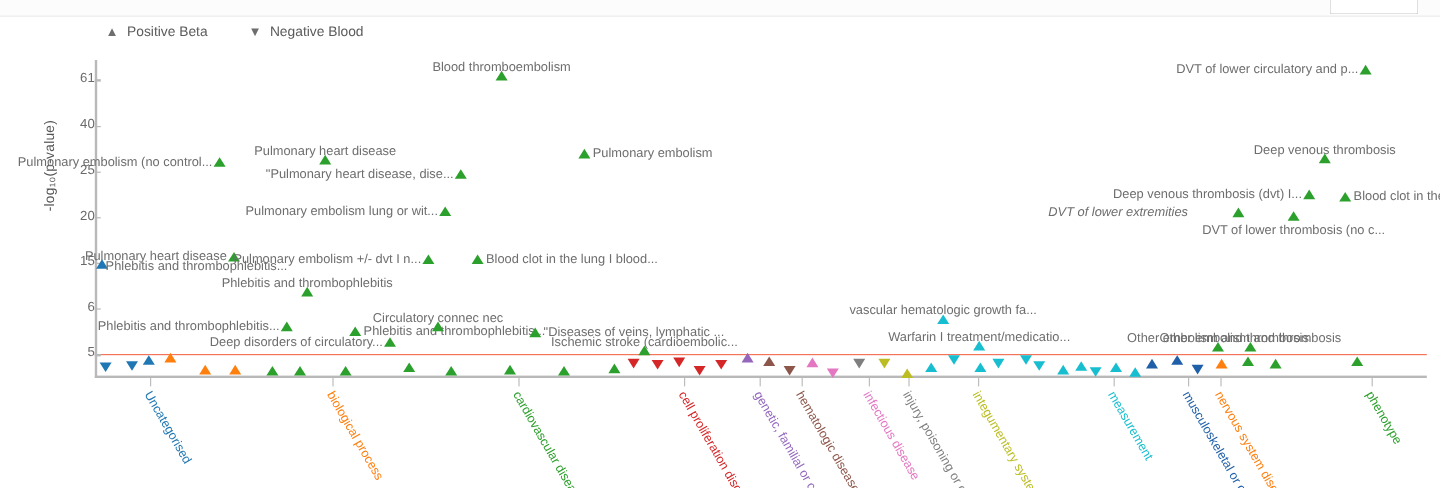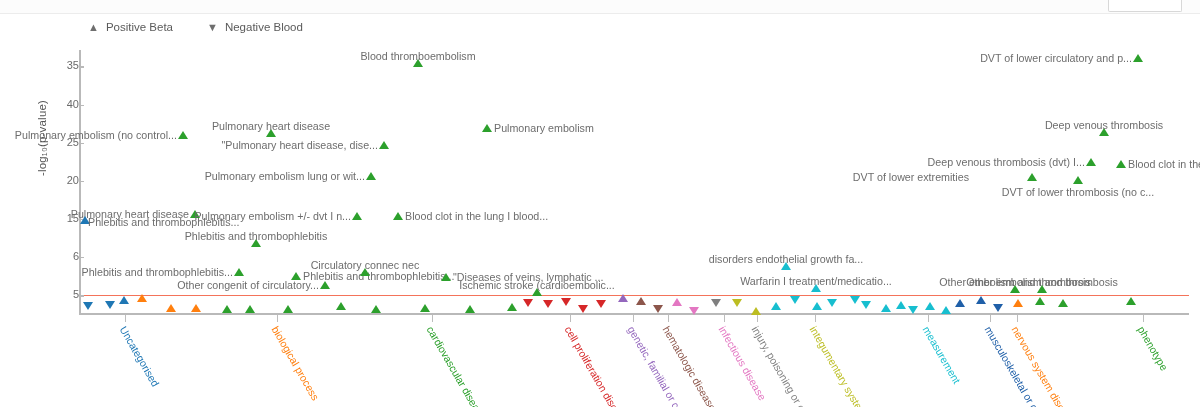--- a/index.html
+++ b/index.html
@@ -112,21 +112,21 @@
       <span>Negative Blood</span>
     </div>
   </div>
 
   <div id="plot">
     <div id="ylabel">-log₁₀(p-value)</div>
     <div id="yaxis-line"></div>
     <div id="xaxis-line"></div>
     <div id="sig-line"></div>
     <div class="yticks-holder" id="yticks">
-        <div class="ytick" style="top: 19.4px;">35</div>
+        <div class="ytick" style="top: 19.4px;">61</div>
         <div class="ytick" style="top: 57.5px;">40</div>
         <div class="ytick" style="top: 95.6px;">25</div>
         <div class="ytick" style="top: 133.7px;">20</div>
         <div class="ytick" style="top: 171.8px;">15</div>
         <div class="ytick" style="top: 209.9px;">6</div>
         <div class="ytick" style="top: 248px;">5</div>
       </div>
     <div id="ytick-marks">
         <div class="ytick-mark" style="top: 26.4px;"></div>
         <div class="ytick-mark" style="top: 64.5px;"></div>
@@ -232,39 +232,39 @@
         <div class="plabel r" style="top: 170px; left: 351px;">Pulmonary embolism +/- dvt I n...</div>
         <div class="marker up" style="left: 392.8px; top: 172px; border-bottom-color: rgb(44, 160, 44);"></div>
         <div class="plabel" style="top: 170px; left: 405px;">Blood clot in the lung I blood...</div>
         <div class="marker up" style="left: 250.8px; top: 199px; border-bottom-color: rgb(44, 160, 44);"></div>
         <div class="plabel c" style="top: 190px; left: 256px;">Phlebitis and thrombophlebitis</div>
         <div class="marker up" style="left: 233.8px; top: 228px; border-bottom-color: rgb(44, 160, 44);"></div>
         <div class="plabel r" style="top: 226px; left: 233px;">Phlebitis and thrombophlebitis...</div>
         <div class="marker up" style="left: 290.8px; top: 232px; border-bottom-color: rgb(44, 160, 44);"></div>
         <div class="plabel" style="top: 230px; left: 303px;">Phlebitis and thrombophlebitis...</div>
         <div class="marker up" style="left: 319.8px; top: 241px; border-bottom-color: rgb(44, 160, 44);"></div>
-        <div class="plabel r" style="top: 239px; left: 319px;">Other congenit of circulatory...</div>
+        <div class="plabel r" style="top: 239px; left: 319px;">Deep disorders of circulatory...</div>
         <div class="marker up" style="left: 359.8px; top: 228px; border-bottom-color: rgb(44, 160, 44);"></div>
         <div class="plabel c" style="top: 219px; left: 365px;">Circulatory connec nec</div>
         <div class="marker up" style="left: 440.8px; top: 233px; border-bottom-color: rgb(44, 160, 44);"></div>
         <div class="plabel" style="top: 231px; left: 453px;">"Diseases of veins, lymphatic ...</div>
         <div class="marker up" style="left: 531.8px; top: 248px; border-bottom-color: rgb(44, 160, 44);"></div>
         <div class="plabel c" style="top: 239px; left: 537px;">Ischemic stroke (cardioembolic...</div>
         <div class="marker up" style="left: 780.8px; top: 222px; border-bottom-color: rgb(23, 190, 207);"></div>
-        <div class="plabel c" style="top: 213px; left: 786px;">disorders endothelial growth fa...</div>
+        <div class="plabel c" style="top: 213px; left: 786px;">vascular hematologic growth fa...</div>
         <div class="marker up" style="left: 810.8px; top: 244px; border-bottom-color: rgb(23, 190, 207);"></div>
         <div class="plabel c" style="top: 235px; left: 816px;">Warfarin I treatment/medicatio...</div>
         <div class="marker up" style="left: 1132.8px; top: 14px; border-bottom-color: rgb(44, 160, 44);"></div>
         <div class="plabel r" style="top: 12px; left: 1132px;">DVT of lower circulatory and p...</div>
         <div class="marker up" style="left: 1098.8px; top: 88px; border-bottom-color: rgb(44, 160, 44);"></div>
         <div class="plabel c" style="top: 79px; left: 1104px;">Deep venous thrombosis</div>
         <div class="marker up" style="left: 1085.8px; top: 118px; border-bottom-color: rgb(44, 160, 44);"></div>
         <div class="plabel r" style="top: 116px; left: 1085px;">Deep venous thrombosis (dvt) I...</div>
         <div class="marker up" style="left: 1026.8px; top: 133px; border-bottom-color: rgb(44, 160, 44);"></div>
-        <div class="plabel r" style="top: 131px; left: 969px;">DVT of lower extremities</div>
+        <div class="plabel r" style="top: 131px; left: 990px; font-style: italic;">DVT of lower extremities</div>
         <div class="marker up" style="left: 1115.8px; top: 120px; border-bottom-color: rgb(44, 160, 44);"></div>
         <div class="plabel" style="top: 118px; left: 1128px;">Blood clot in the leg (dvt) I ...</div>
         <div class="marker up" style="left: 1072.8px; top: 136px; border-bottom-color: rgb(44, 160, 44);"></div>
         <div class="plabel c" style="top: 146px; left: 1078px;">DVT of lower thrombosis (no c...</div>
         <div class="marker up" style="left: 1009.8px; top: 245px; border-bottom-color: rgb(44, 160, 44);"></div>
         <div class="plabel c" style="top: 236px; left: 1015px;">Other embolism and thrombosis</div>
         <div class="marker up" style="left: 1036.8px; top: 245px; border-bottom-color: rgb(44, 160, 44);"></div>
         <div class="plabel c" style="top: 236px; left: 1042px;">Other embolism and thrombosis</div>
       </div>
   </div>

